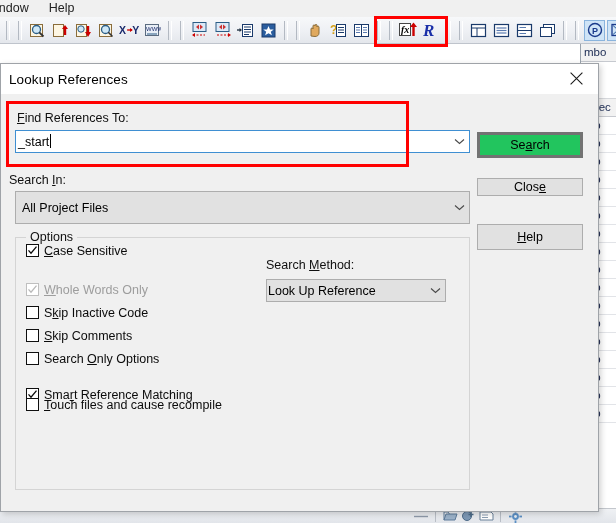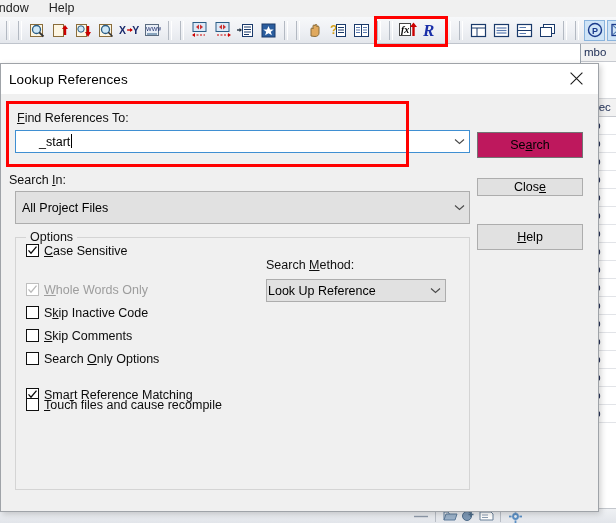--- a/index.html
+++ b/index.html
@@ -197,21 +197,21 @@
     position: absolute;
     left: 14px; top: 36px;
     width: 455px; height: 23px;
     background: #fff;
     border: 1px solid #3f8fd2;
     box-sizing: border-box;
     display: flex;
     align-items: center;
   }
   .find-input .val {
-    padding-left: 23px;
+    padding-left: 2px;
     font-size: 12.5px;
     color: #000;
     position: relative;
   }
   .caret {
     display: inline-block;
     width: 1px;
     height: 14px;
     background: #000;
     vertical-align: -2px;
@@ -261,22 +261,22 @@
     color: #000;
     display: flex;
     align-items: center;
     justify-content: center;
     font-family: "Liberation Sans", sans-serif;
     cursor: default;
   }
   .btn-search {
     left: 476px; top: 38px;
     width: 106px; height: 26px;
-    border: 1px solid #737373;
-    background: #be185d;
+    border: 3px solid #737373;
+    background: #22c55e;
   }
   .btn-close {
     left: 476px; top: 84px;
     width: 106px; height: 18px;
   }
   .btn-help {
     left: 476px; top: 130px;
     width: 106px; height: 26px;
   }
 

